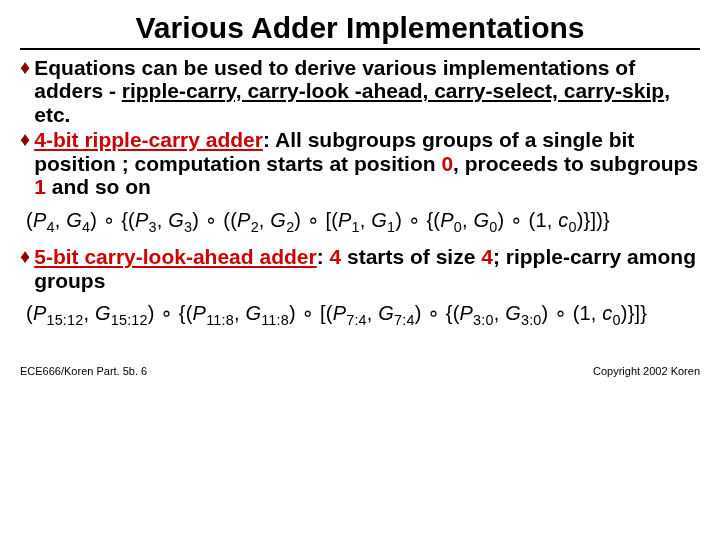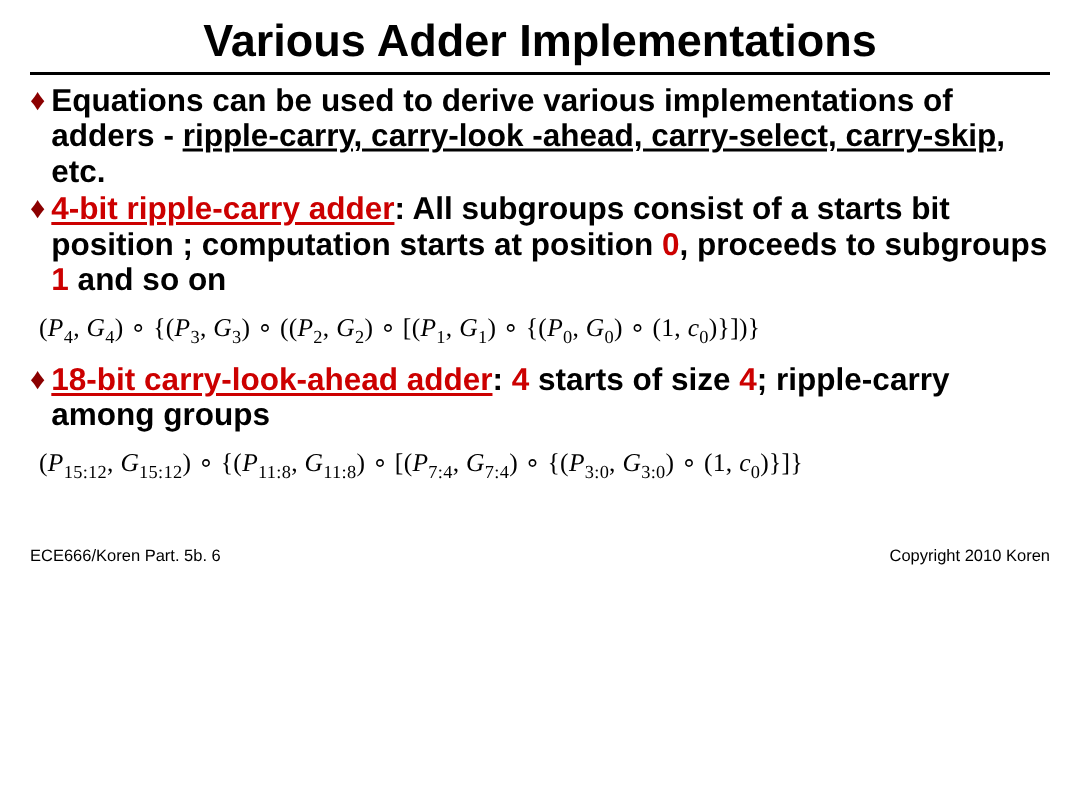--- a/index.html
+++ b/index.html
@@ -48,23 +48,23 @@
     flex: 0 0 auto;
     padding-right: 4px;
     line-height: 1.15;
   }
   .btext {
     flex: 1 1 auto;
   }
   .btext .red { color: #cc0000; }
   .btext .uline { text-decoration: underline; margin-top: 22px; }
   .eq {
-    font-family: Liberation Serif, serif;
+    font-family: Liberation Sans, sans-serif;
     font-weight: normal;
-    font-size: 17px;
+    font-size: 20px;
     margin: 10px 0 14px 6px;
     white-space: nowrap;
     letter-spacing: 0.2px;
   }
   .eq sub {
     font-size: 0.72em;
     vertical-align: sub;
     line-height: 0;
   }
   .footer {
@@ -93,35 +93,35 @@
     <div class="bullet">
       <span class="marker">♦</span>
       <span class="btext">
         <span>Equations can be used to derive various implementations of adders - </span><span class="uline">ripple-carry, carry-look -ahead, carry-select, carry-skip</span><span>, etc.</span>
       </span>
     </div>
 
     <div class="bullet">
       <span class="marker">♦</span>
       <span class="btext">
-        <span class="red uline">4-bit ripple-carry adder</span><span>: All subgroups consist of a starts bit position ; computation starts at position </span><span class="red">0</span><span>, proceeds to subgroups </span><span class="red">1</span><span> and so on</span>
+        <span class="red uline">4-bit ripple-carry adder</span><span>: All subgroups groups of a single bit position ; computation starts at position </span><span class="red">0</span><span>, proceeds to subgroups </span><span class="red">1</span><span> and so on</span>
       </span>
     </div>
 
     <div class="eq">(<i>P</i><sub>4</sub>, <i>G</i><sub>4</sub>) ∘ {(<i>P</i><sub>3</sub>, <i>G</i><sub>3</sub>) ∘ ((<i>P</i><sub>2</sub>, <i>G</i><sub>2</sub>) ∘ [(<i>P</i><sub>1</sub>, <i>G</i><sub>1</sub>) ∘ {(<i>P</i><sub>0</sub>, <i>G</i><sub>0</sub>) ∘ (1, <i>c</i><sub>0</sub>)}])}</div>
 
     <div class="bullet">
       <span class="marker">♦</span>
       <span class="btext">
-        <span class="red uline">18-bit carry-look-ahead adder</span><span>:  </span><span class="red">4</span><span> starts of size </span><span class="red">4</span><span>; ripple-carry among groups</span>
+        <span class="red uline">5-bit carry-look-ahead adder</span><span>:  </span><span class="red">4</span><span> starts of size </span><span class="red">4</span><span>; ripple-carry among groups</span>
       </span>
     </div>
 
     <div class="eq">(<i>P</i><sub>15:12</sub>, <i>G</i><sub>15:12</sub>) ∘ {(<i>P</i><sub>11:8</sub>, <i>G</i><sub>11:8</sub>) ∘ [(<i>P</i><sub>7:4</sub>, <i>G</i><sub>7:4</sub>) ∘ {(<i>P</i><sub>3:0</sub>, <i>G</i><sub>3:0</sub>) ∘ (1, <i>c</i><sub>0</sub>)}]}</div>
 
   </div>
 
   <div class="footer">
     <span>ECE666/Koren Part. 5b. 6</span>
-    <span>Copyright 2010 Koren</span>
+    <span>Copyright 2002 Koren</span>
   </div>
 
 </div>
 
 </body></html>

